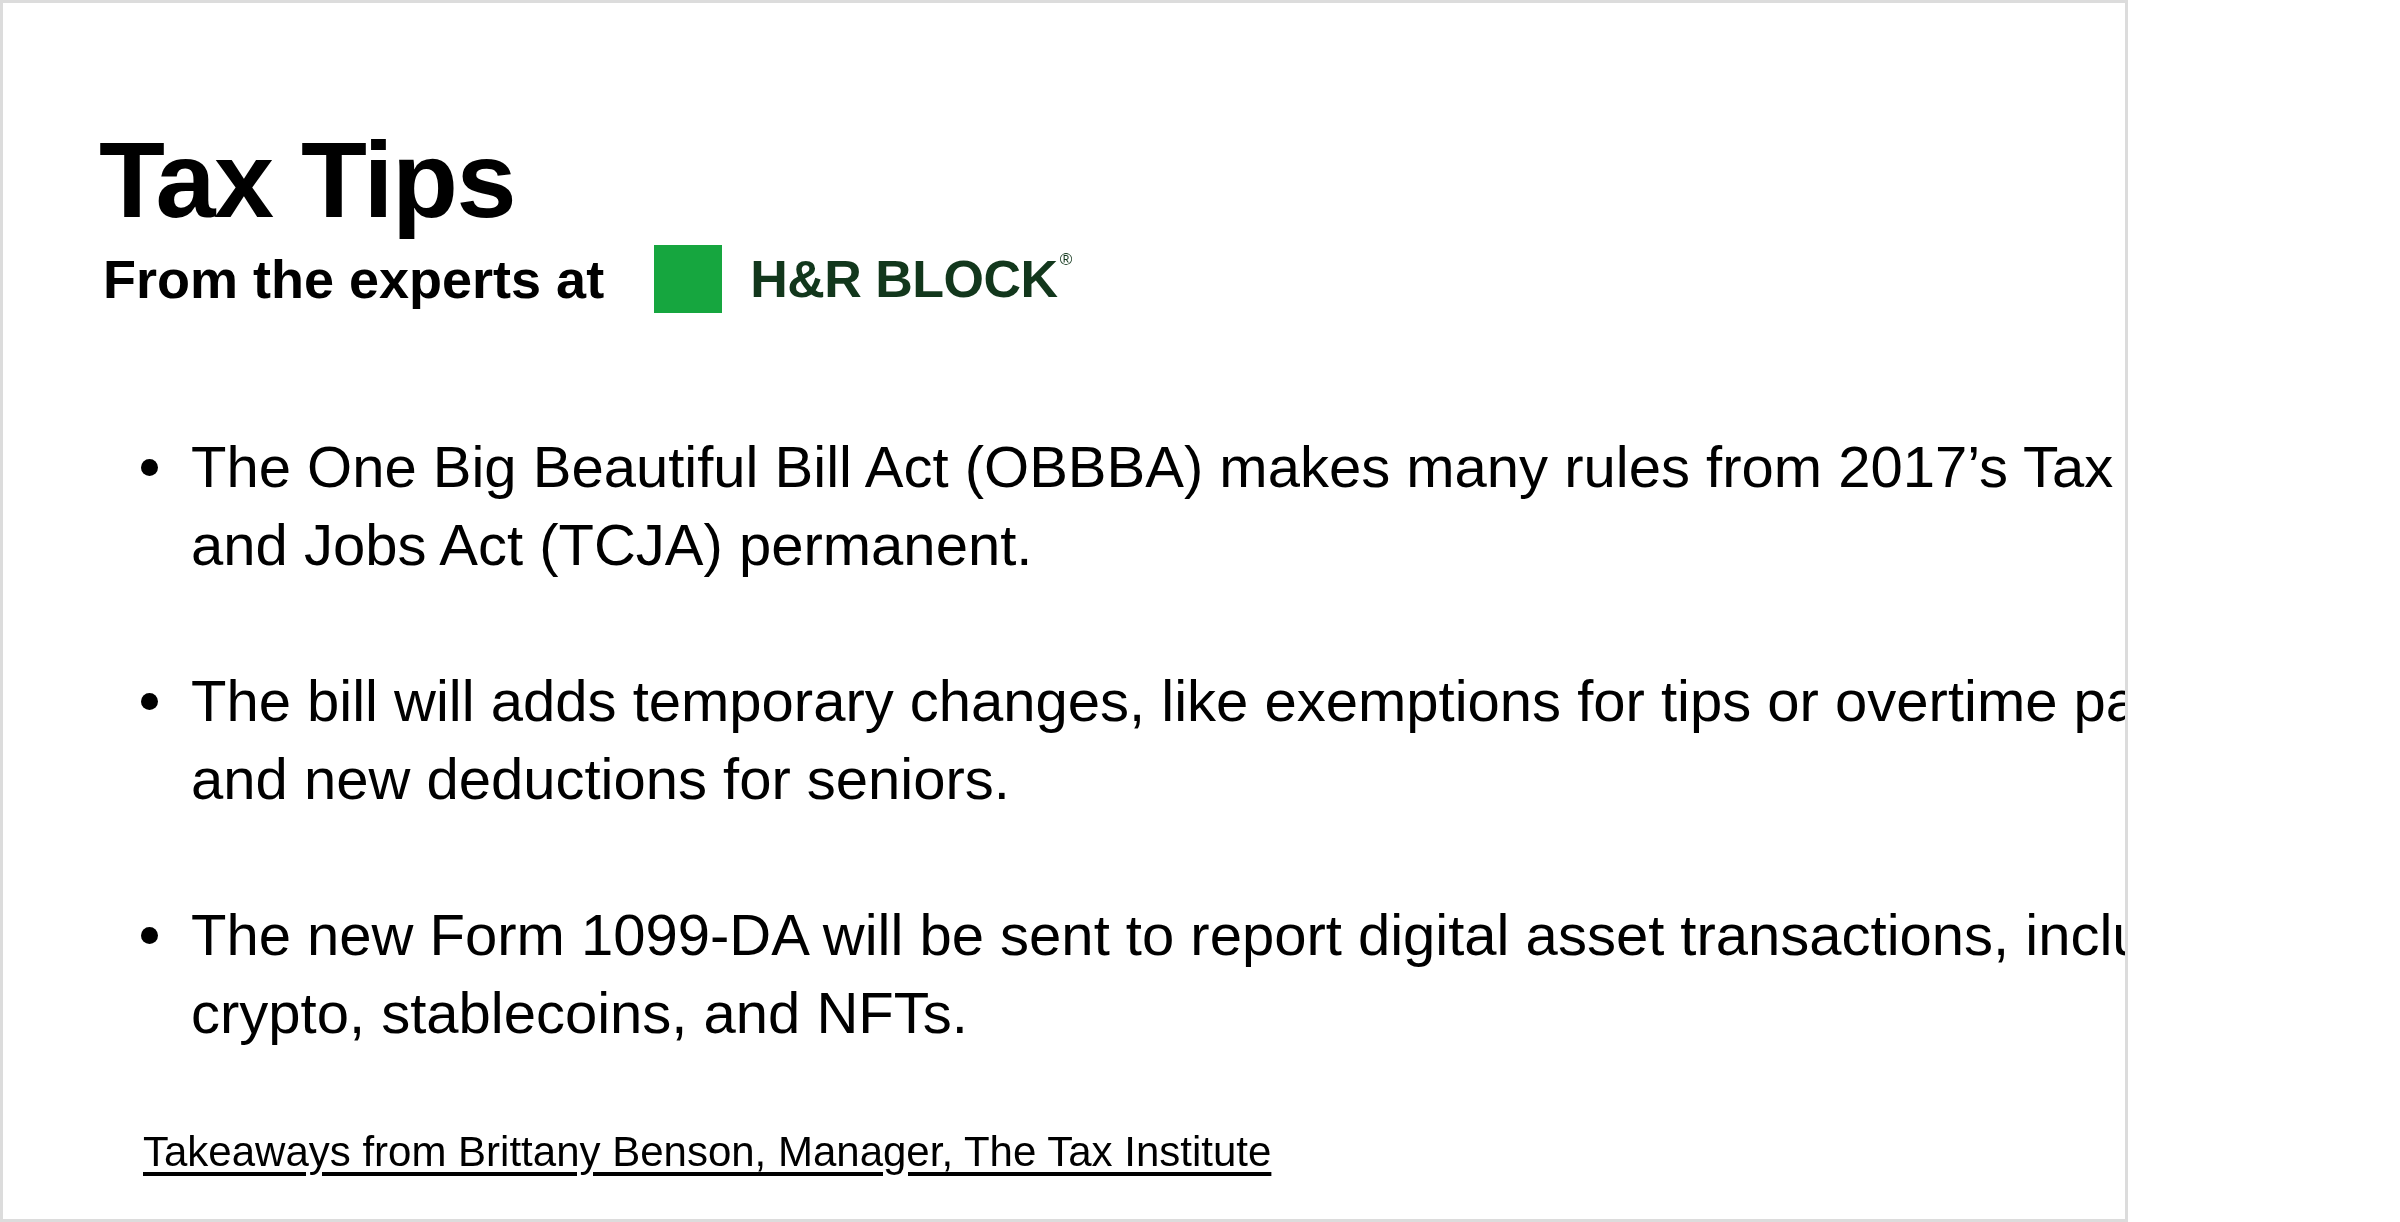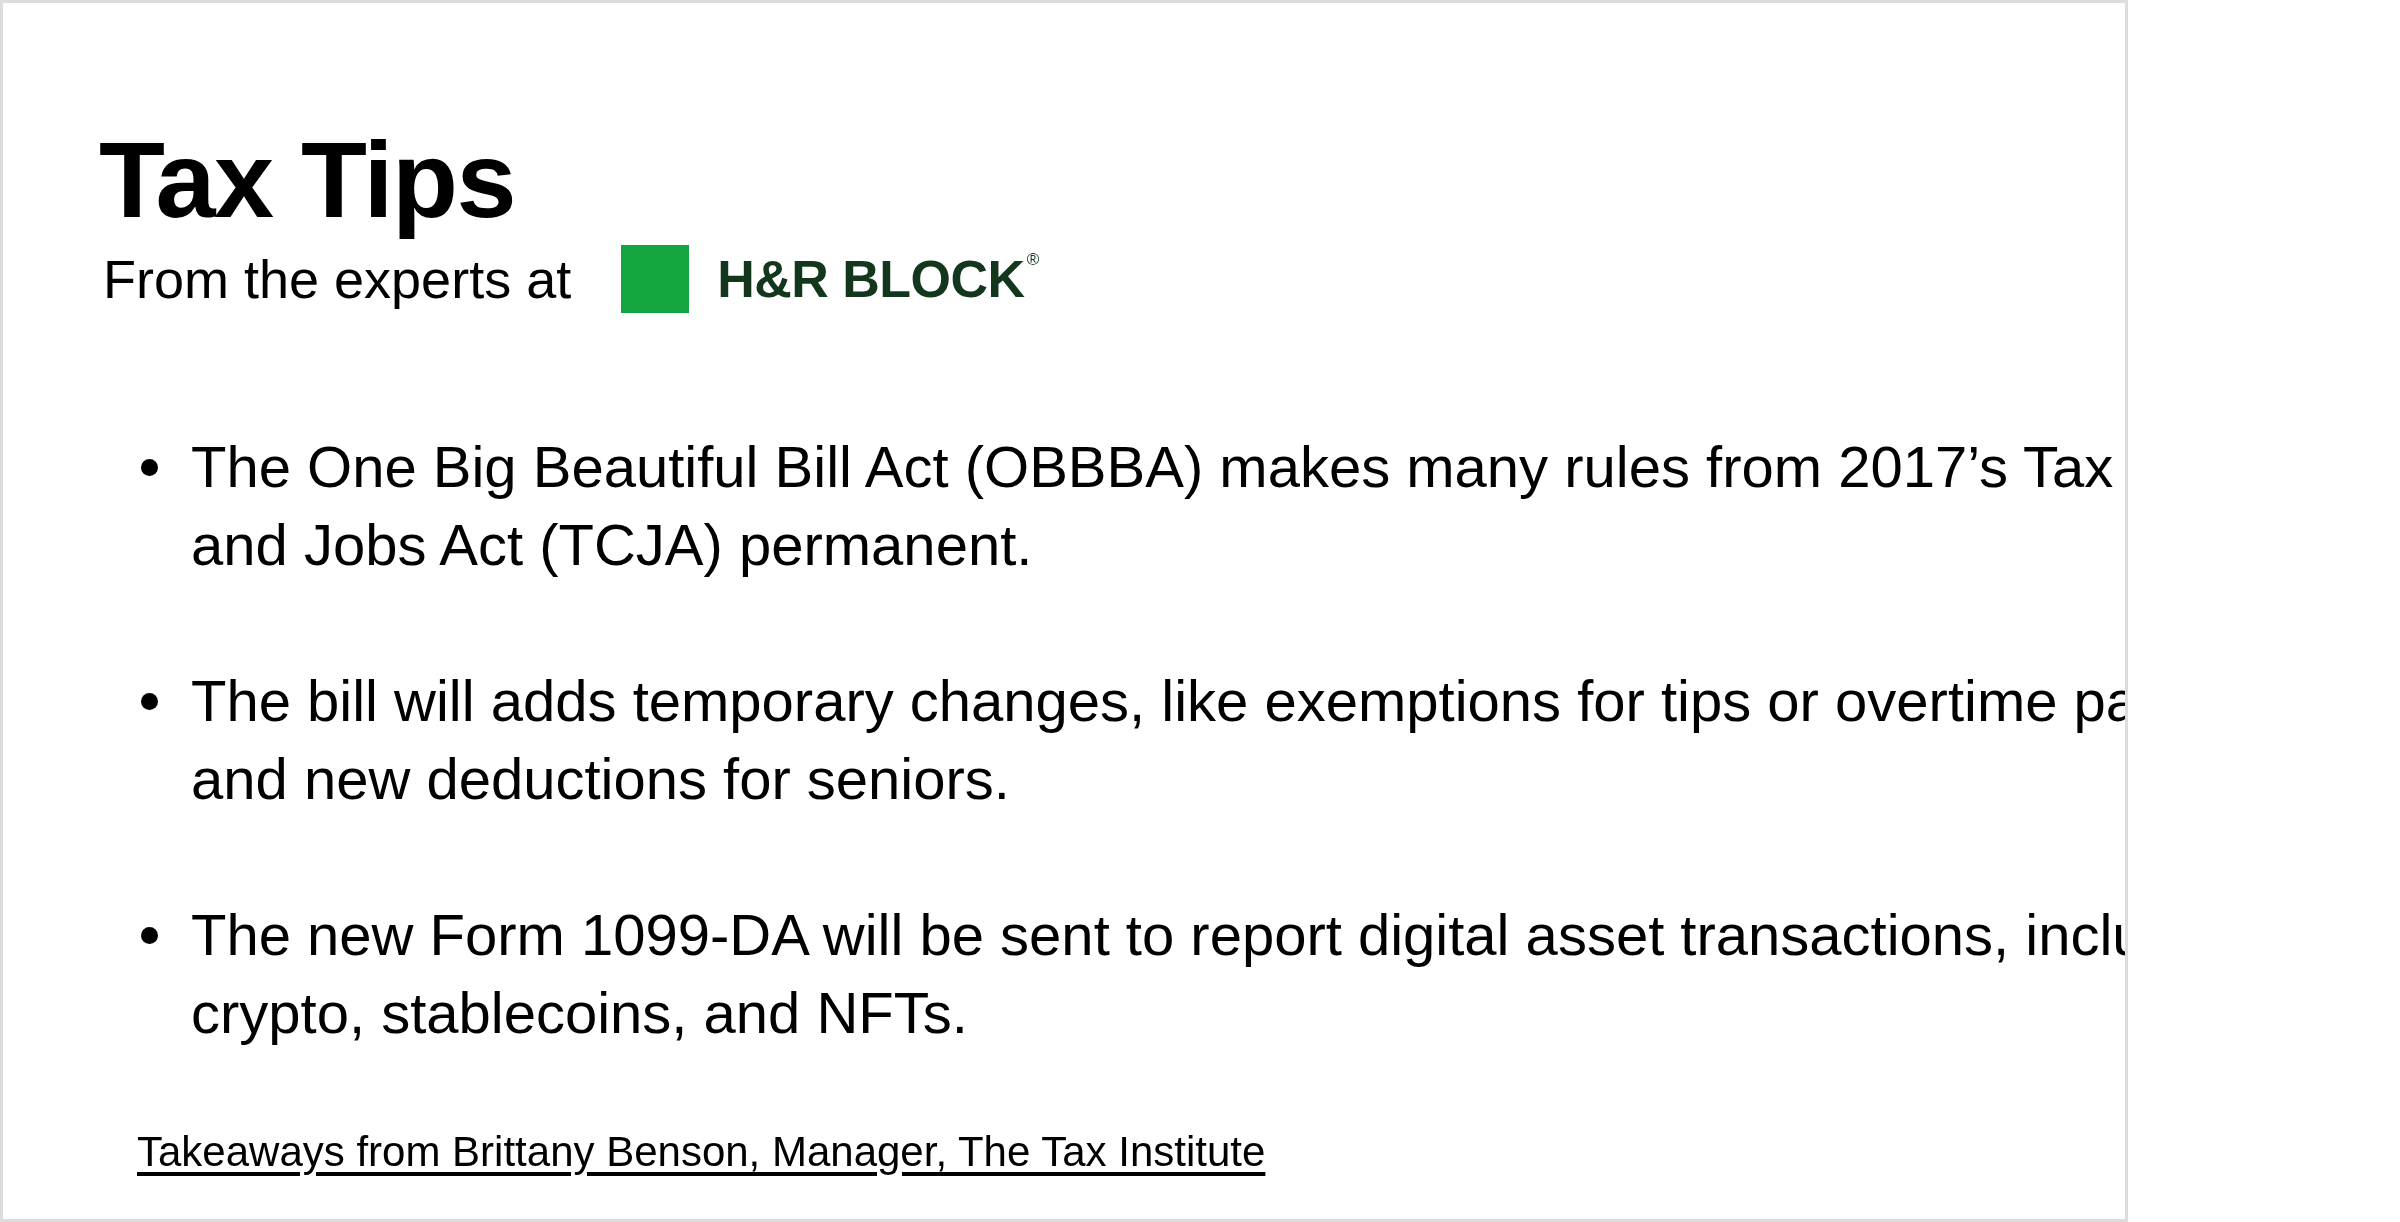--- a/index.html
+++ b/index.html
@@ -44,20 +44,21 @@
     top: 240px;
     display: flex;
     align-items: center;
     height: 72px;
   }
   .subtitle-text {
     font-size: 54px;
     line-height: 1;
     color: #000000;
     white-space: nowrap;
+    font-weight: bold;
   }
 
   
   .hrb-logo {
     display: flex;
     align-items: center;
     margin-left: 50px;
     height: 72px;
     justify-content: space-between;
   }
@@ -116,21 +117,21 @@
     background: #000000;
   }
   .bullet-text {
     display: block;
     max-width: 2090px;
   }
 
   
   .footer {
     position: absolute;
-    left: 134px;
+    left: 140px;
     top: 1128px;
     font-size: 42px;
     line-height: 1;
     color: #000000;
     text-decoration: underline;
     text-underline-offset: 6px;
     white-space: nowrap;
   }
 </style>
 </head>

